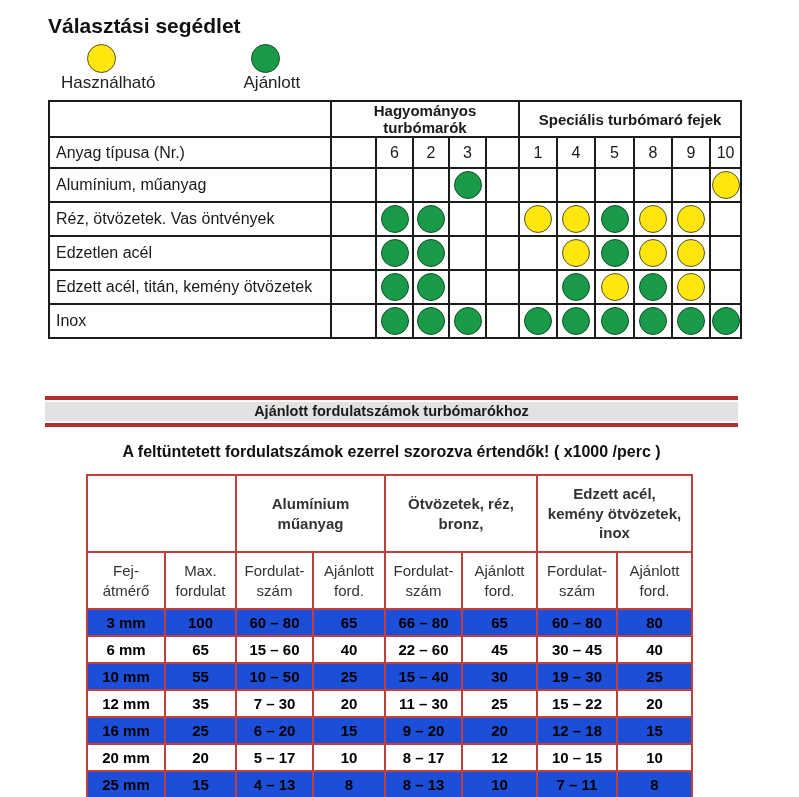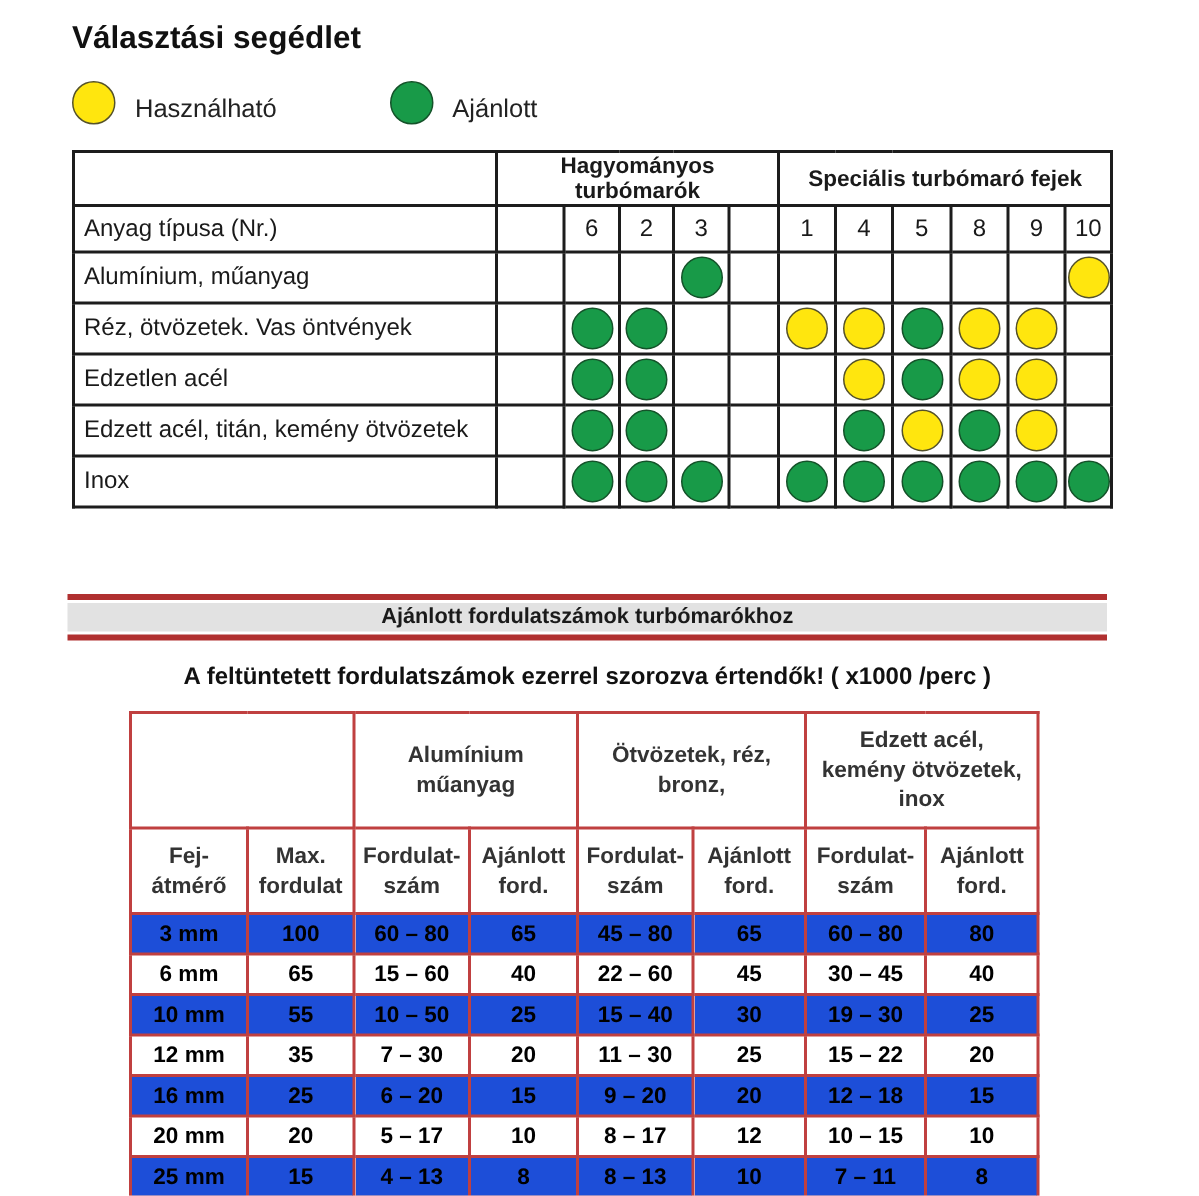--- a/index.html
+++ b/index.html
@@ -7,21 +7,21 @@
   body {
     width:799px; height:797px; overflow:hidden;
     font-family:"Liberation Sans","DejaVu Sans",sans-serif;
     color:#1a1a1a;
   }
   .page { padding-left:48px; }
 
   
   .title { margin-top:14px; font-size:21px; font-weight:bold; color:#111; }
   .legend { margin-top:15px; display:flex; align-items:center; height:30px; }
-  .legend-item { display:flex; align-items:flex-end; }
+  .legend-item { display:flex; align-items:center;flex-direction:column; }
   .legend-item + .legend-item { margin-left:75px; }
   .legend-dot { width:29px; height:29px; border-radius:50%; display:inline-block; }
   .legend-dot.yellow { background:#FFE60E; border:1px solid #55522a; }
   .legend-dot.green  { background:#189A48; border:1px solid #145229; }
   .legend-label { margin-left:13px; font-size:17px; color:#222; }
 
   
   table { border-collapse:collapse; }
   .sel-table { margin-top:17px; table-layout:fixed; width:692px; }
   .sel-table td { border:2px solid #1c1c1c; text-align:center; vertical-align:middle;
@@ -41,21 +41,21 @@
             background:#ffffff; padding:2px 0; }
   .banner-inner { background:#E2E2E2; height:19px; line-height:19px; text-align:center;
                   font-weight:bold; font-size:14.5px; color:#1a1a1a; }
   .note { width:693px; margin:6px 0 0 -3px; text-align:center;
           font-weight:bold; font-size:16px; color:#111; }
 
   .speed-table { margin:13px 0 0 38px; table-layout:fixed; width:605px; }
   .speed-table td { border:2px solid #C04040; text-align:center; vertical-align:middle;
                     white-space:pre-line; overflow:hidden; }
   .speed-table .g-row td { height:77px; font-weight:bold; font-size:15px; line-height:1.3; color:#333; }
-  .speed-table .h-row td { height:57px; font-weight:bold; font-size:15px; line-height:1.3; color:#333; }
+  .speed-table .h-row td { height:57px; font-weight:normal; font-size:15px; line-height:1.3; color:#333; }
   .speed-table .d-row td { height:27px; font-weight:bold; font-size:15px; color:#000; }
   .speed-table .d-row.shade td { background:#1d4ed8; }
   .speed-table .stub td { height:10px; border-bottom:none; }
 </style>
 </head>
 <body>
 
 <div class="page">
 
   <div class="title">Választási segédlet</div>
@@ -223,21 +223,21 @@
       <td>Fordulat-
 szám</td>
       <td>Ajánlott
 ford.</td>
     </tr>
     <tr class="d-row shade">
       <td>3 mm</td>
       <td>100</td>
       <td>60 – 80</td>
       <td>65</td>
-      <td>45 – 80</td>
+      <td>66 – 80</td>
       <td>65</td>
       <td>60 – 80</td>
       <td>80</td>
     </tr>
     <tr class="d-row">
       <td>6 mm</td>
       <td>65</td>
       <td>15 – 60</td>
       <td>40</td>
       <td>22 – 60</td>

